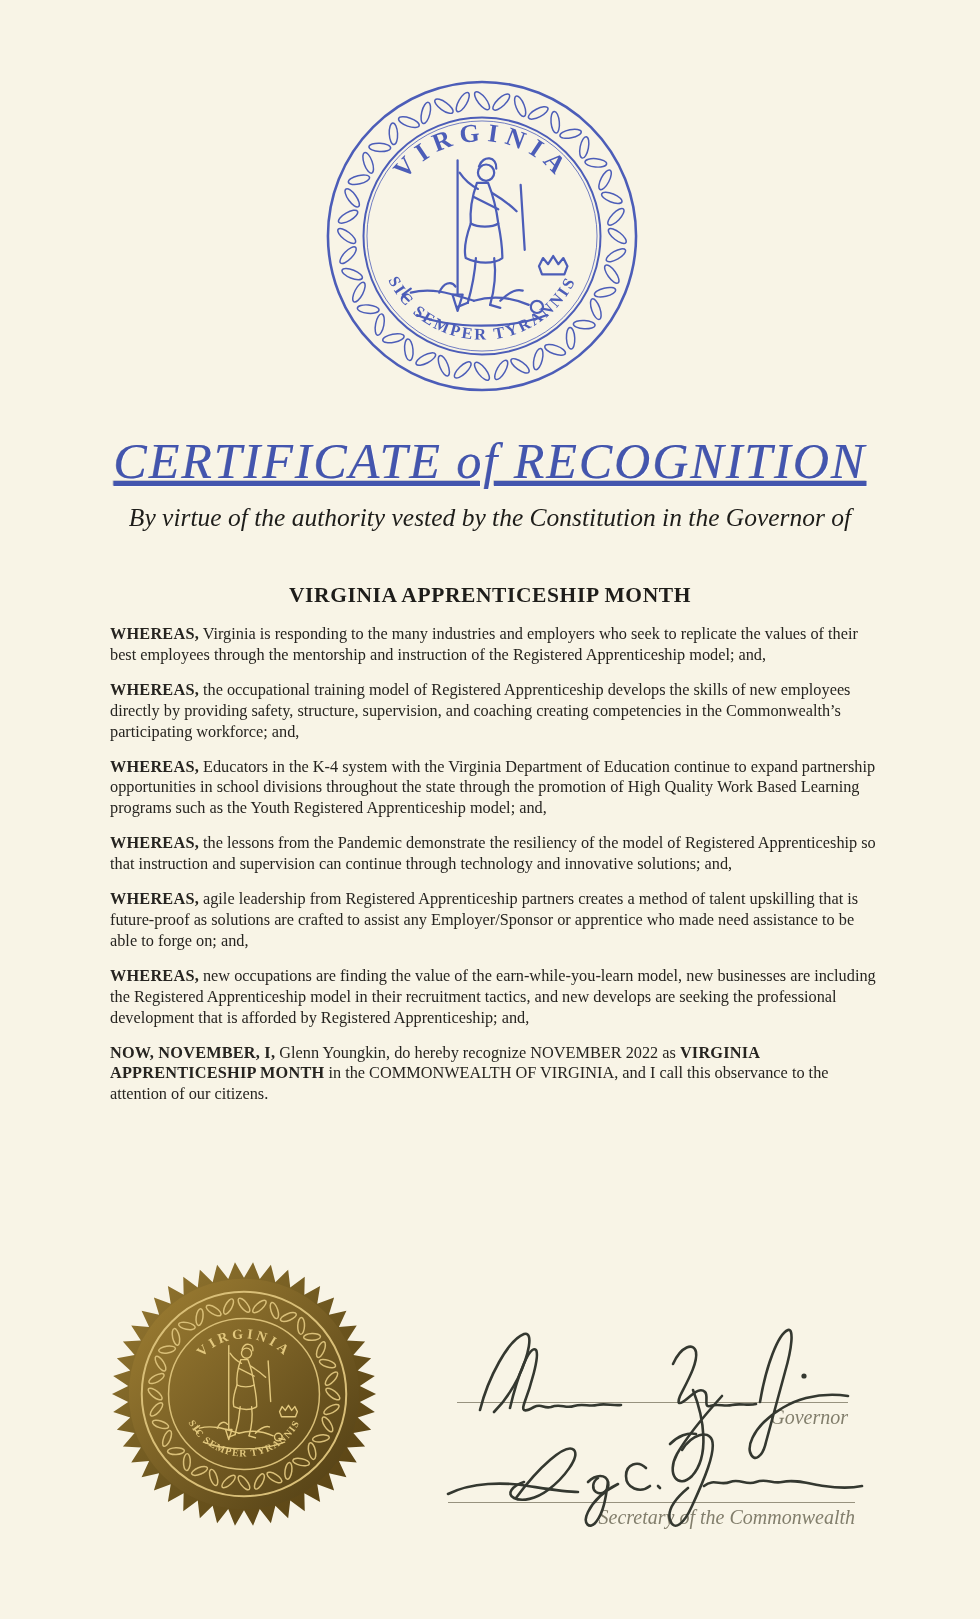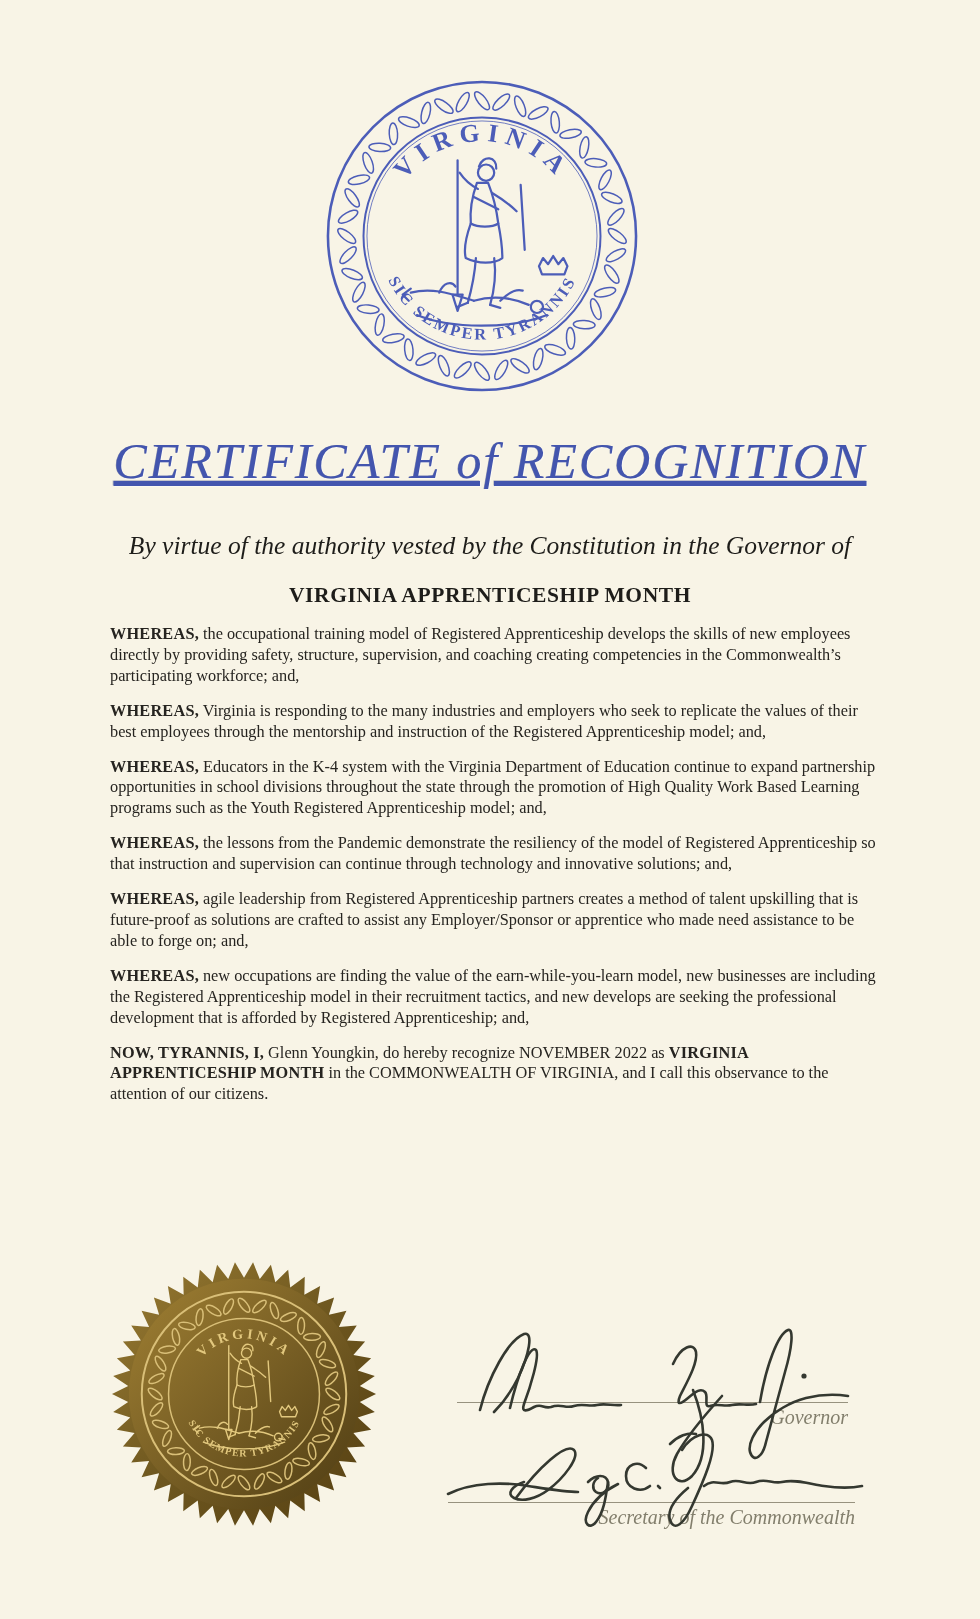--- a/index.html
+++ b/index.html
@@ -17,21 +17,21 @@
   .cert-title{
     position:absolute;left:0;top:432px;width:100%;
     text-align:center;margin:0;
     font-size:50px;font-style:italic;font-weight:normal;
     letter-spacing:2px;
     color:#4355ae;
     text-shadow:1px 1px 0 rgba(255,255,255,0.45), -0.5px -0.5px 0 rgba(38,52,120,0.5);
     text-decoration:underline;
   }
   .subtitle{
-    position:absolute;left:0;top:528px;width:100%;
+    position:absolute;left:0;top:500px;width:100%;
     text-align:center;
     font-size:25.5px;font-style:italic;line-height:1.38;
     color:#1e1d1a;
   }
   .proc-title{
     position:absolute;left:0;top:583px;width:100%;
     text-align:center;margin:0;
     font-size:21.5px;font-weight:bold;letter-spacing:0.6px;
     color:#1e1d1a;
   }
@@ -164,34 +164,34 @@
   </svg>
 
   <h1 class="cert-title">CERTIFICATE of RECOGNITION</h1>
   <div class="subtitle">
     <div>By virtue of the authority vested by the Constitution in the Governor of</div>
   </div>
   <h2 class="proc-title">VIRGINIA APPRENTICESHIP MONTH</h2>
 
   <div class="body-text" id="paragraphs">
 
+    <p><b class="lead">WHEREAS,</b><span class="txt"> Virginia is responding to the many industries and employers who seek to replicate the values of their best employees through the mentorship and instruction of the Registered Apprenticeship model; and,</span></p>
+
     <p><b class="lead">WHEREAS,</b><span class="txt"> the occupational training model of Registered Apprenticeship develops the skills of new employees directly by providing safety, structure, supervision, and coaching creating competencies in the Commonwealth’s participating workforce; and,</span></p>
 
-    <p><b class="lead">WHEREAS,</b><span class="txt"> Virginia is responding to the many industries and employers who seek to replicate the values of their best employees through the mentorship and instruction of the Registered Apprenticeship model; and,</span></p>
-
     <p><b class="lead">WHEREAS,</b><span class="txt"> Educators in the K-4 system with the Virginia Department of Education continue to expand partnership opportunities in school divisions throughout the state through the promotion of High Quality Work Based Learning programs such as the Youth Registered Apprenticeship model; and,</span></p>
 
     <p><b class="lead">WHEREAS,</b><span class="txt"> the lessons from the Pandemic demonstrate the resiliency of the model of Registered Apprenticeship so that instruction and supervision can continue through technology and innovative solutions; and,</span></p>
 
     <p><b class="lead">WHEREAS,</b><span class="txt"> agile leadership from Registered Apprenticeship partners creates a method of talent upskilling that is future-proof as solutions are crafted to assist any Employer/Sponsor or apprentice who made need assistance to be able to forge on; and,</span></p>
 
     <p><b class="lead">WHEREAS,</b><span class="txt"> new occupations are finding the value of the earn-while-you-learn model, new businesses are including the Registered Apprenticeship model in their recruitment tactics,  and new develops are seeking the professional development that is afforded by Registered Apprenticeship; and,</span></p>
 
 
-  <p id="closing"><b>NOW, TYRANNIS, I,</b><span> Glenn Youngkin, do hereby recognize NOVEMBER 2022 as </span><b>VIRGINIA APPRENTICESHIP MONTH</b><span> in the COMMONWEALTH OF VIRGINIA, and I call this observance to the attention of our citizens.</span></p>
+  <p id="closing"><b>NOW, NOVEMBER, I,</b><span> Glenn Youngkin, do hereby recognize NOVEMBER 2022 as </span><b>VIRGINIA APPRENTICESHIP MONTH</b><span> in the COMMONWEALTH OF VIRGINIA, and I call this observance to the attention of our citizens.</span></p>
   </div>
 
   <svg class="seal-gold" viewBox="0 0 270 270">
     <defs>
       <linearGradient id="gBurst" x1="0" y1="0" x2="1" y2="1">
         <stop offset="0" stop-color="#9a7c33"></stop>
         <stop offset="0.5" stop-color="#6e571f"></stop>
         <stop offset="1" stop-color="#553f12"></stop>
       </linearGradient>
       <linearGradient id="gDisc" x1="0" y1="0" x2="1" y2="1">

